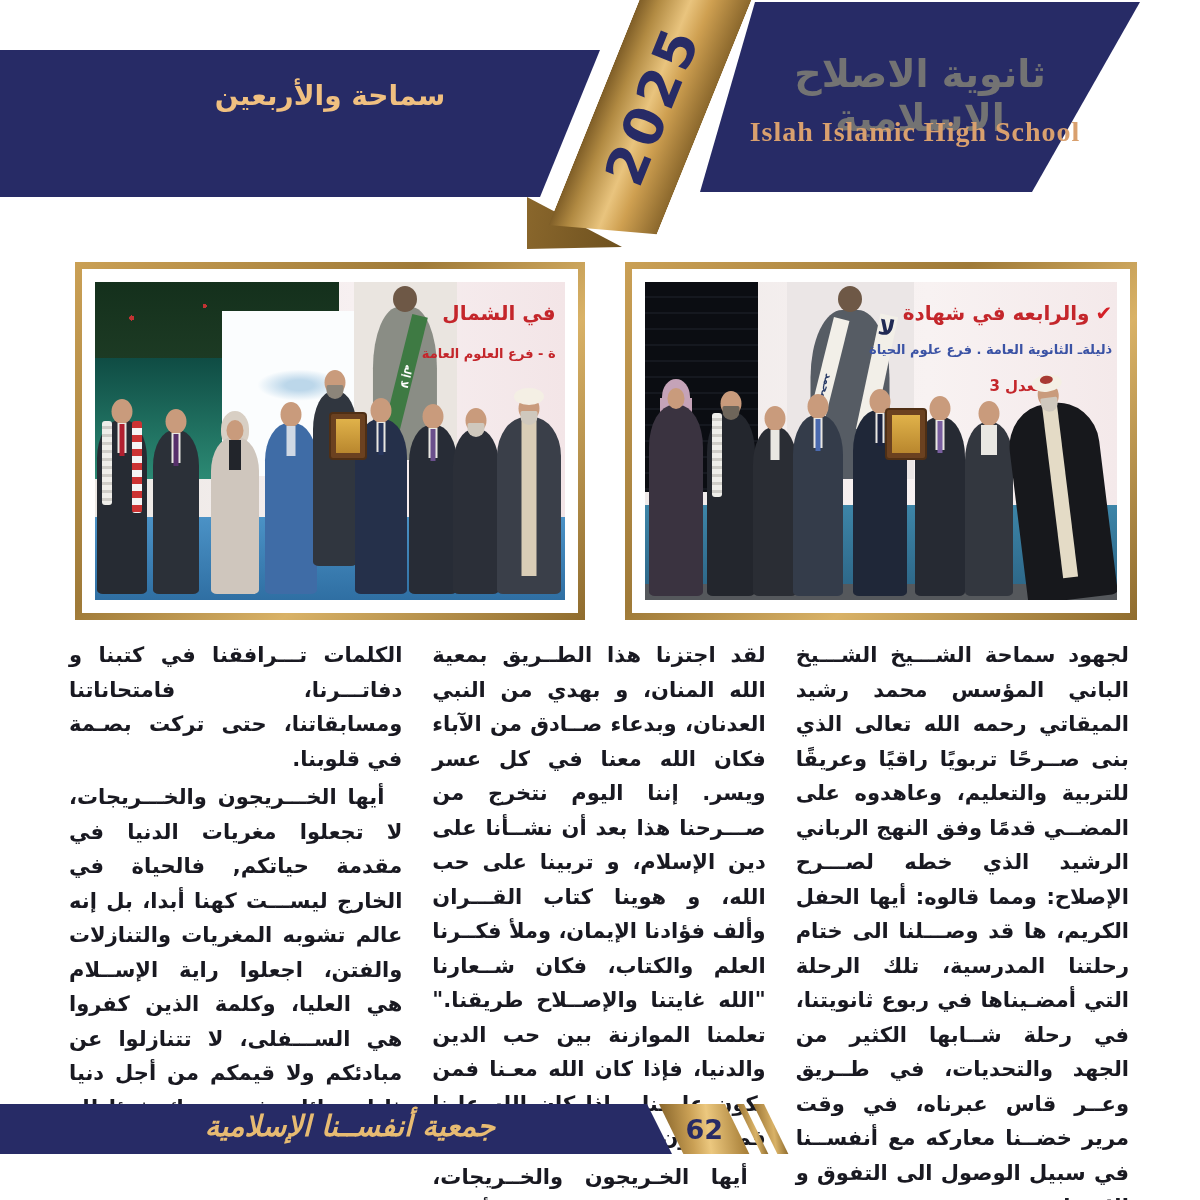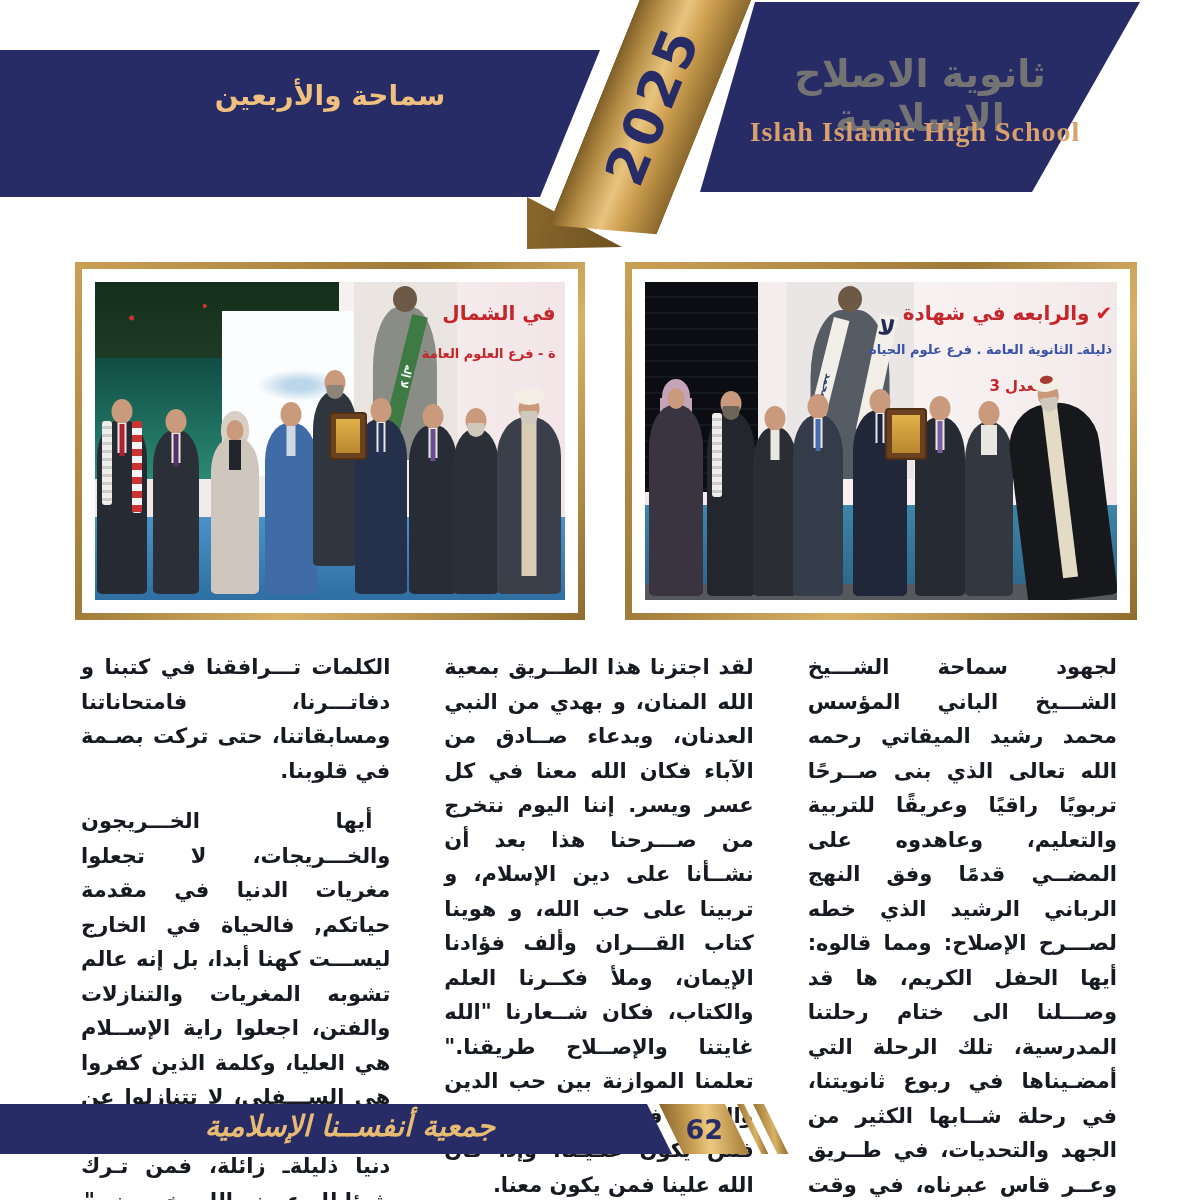--- a/index.html
+++ b/index.html
@@ -97,21 +97,21 @@
   .p .scarf2{position:absolute;top:22px;right:5px;width:10px;height:92px;border-radius:3px;z-index:3;
     background:repeating-linear-gradient(#cc3333 0 7px,#f4f4f4 7px 14px);}
   .p .inner-robe{position:absolute;top:22px;left:50%;transform:translateX(-50%);width:15px;height:80%;
     background:var(--in,#d9cdb6);z-index:2;}
   .plaque{position:absolute;z-index:6;background:#6b4120;border-radius:2px;box-shadow:0 0 0 2px #4f2f15;}
   .plaque .plate{position:absolute;inset:5px;background:linear-gradient(#e0b24a,#b9872e);}
 
   
   .article{position:absolute;left:65px;top:634px;width:1068px;direction:rtl;display:flex;gap:22px;}
   .article .col{flex:1;color:#191921;font-size:21px;font-weight:bold;line-height:34.5px;text-align:justify;}
-  .article p{margin:16px;}
+  .article p{margin:4px;}
   .article p.indent{text-indent:18px;}
 
   
   .footer-band{position:absolute;left:0;top:1104px;width:672px;height:50px;background:#272b66;
     clip-path:polygon(0 0,647px 0,100% 100%,0 100%);}
   .footer-callig{position:absolute;left:140px;top:1109px;width:420px;text-align:center;direction:rtl;
     color:#e7bb72;font-size:29px;font-weight:bold;font-style:italic;}
   .page-badge{position:absolute;left:659px;top:1104px;width:66px;height:50px;
     transform:skewX(26deg);transform-origin:0 0;
     background:linear-gradient(110deg,#8a672c,#caa055 35%,#ecc87f 55%,#a57c35);

